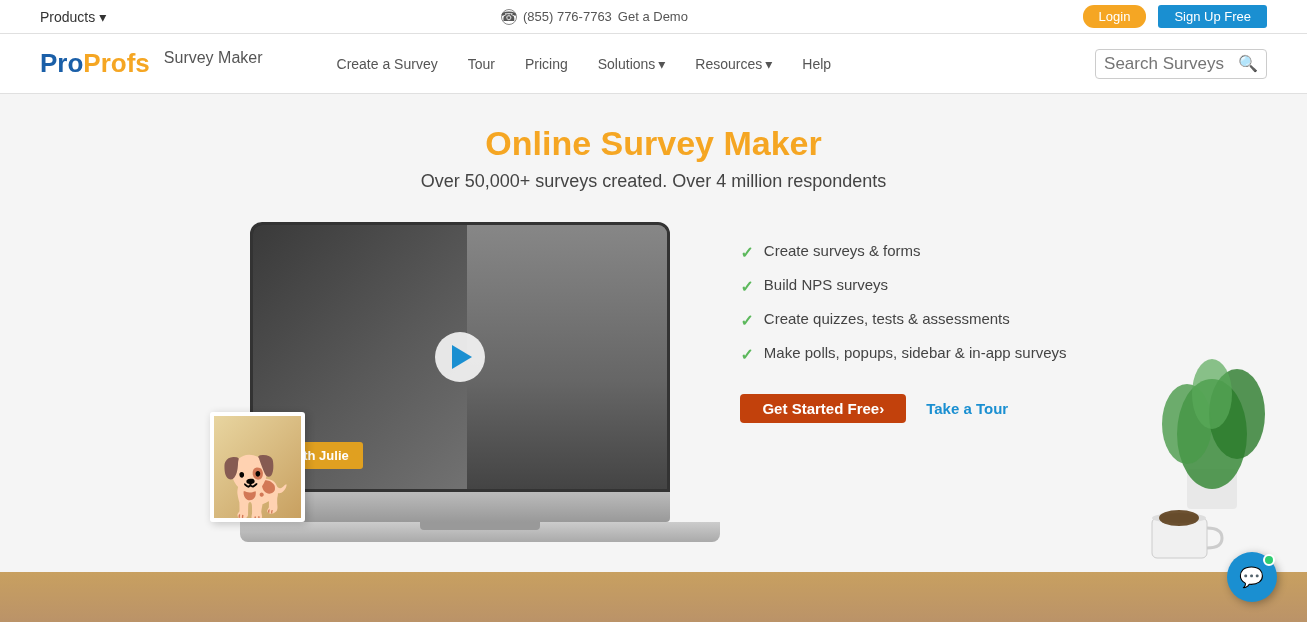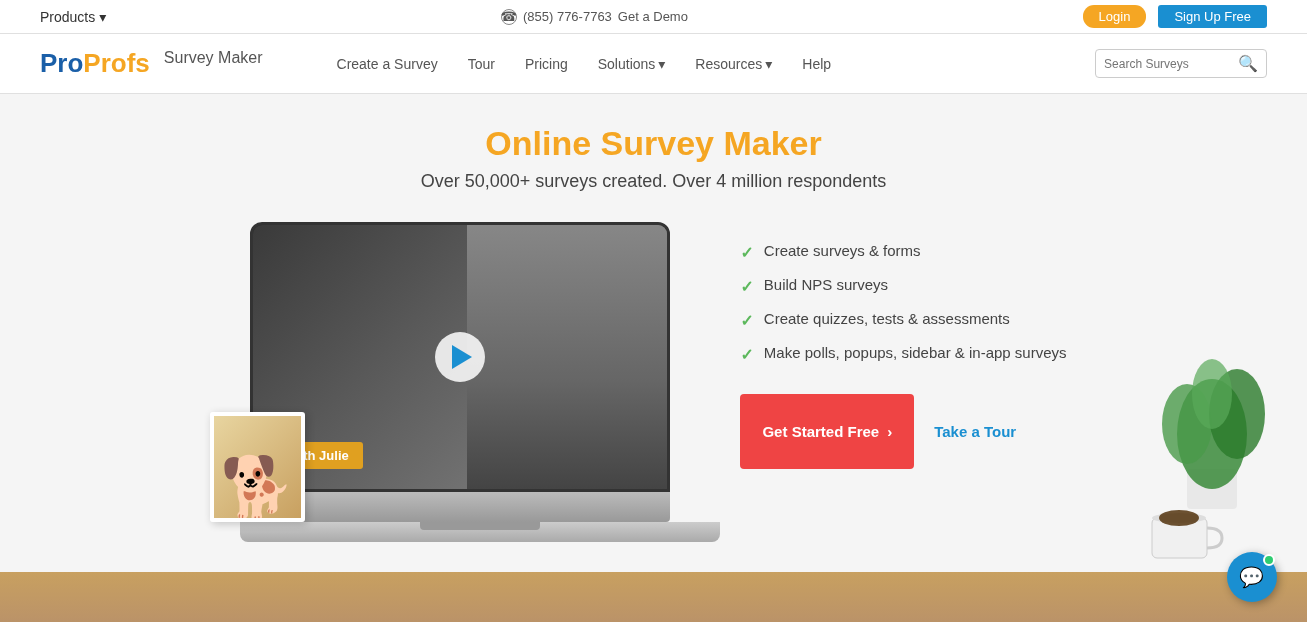--- a/index.html
+++ b/index.html
@@ -53,21 +53,21 @@
       font-size: 14px; color: #555; padding: 8px 14px; cursor: pointer;
       background: none; border: none; display: flex; align-items: center; gap: 3px;
       white-space: nowrap;
     }
     .search-box {
       display: flex; align-items: center;
       border: 1px solid #ccc; border-radius: 4px;
       padding: 4px 8px; gap: 4px; background: #fff;
     }
     .search-input {
-      border: none; outline: none; font-size: 12px; color: #404040; width: 130px;
+      border: none; outline: none; font-size: 17px; color: #404040; width: 130px;
     }
 
     
     .hero {
       background: #f5f5f5;
       padding: 30px 40px 0 40px;
       text-align: center;
     }
     .hero-title {
       font-size: 34px; color: #f5a623; font-weight: bold; margin-bottom: 8px;
@@ -187,24 +187,24 @@
       gap: 0;
     }
     .feature-item {
       display: flex; align-items: flex-start; gap: 10px;
       font-size: 15px; color: #444; margin-bottom: 14px;
     }
     .check-icon { color: #5cb85c; font-size: 16px; font-weight: bold; margin-top: 1px; }
 
     .cta-area { display: flex; align-items: center; gap: 20px; margin-top: 16px; }
     .get-started-btn {
-      background: #ef4444; color: #fff; border: none;
-      padding: 29px 22px; border-radius: 4px;
+      background: #c2410c; color: #fff; border: none;
+      padding: 6px 22px; border-radius: 4px;
       font-size: 15px; font-weight: bold; cursor: pointer;
-      display: flex; align-items: center; gap: 8px;
+      display: flex; align-items: center; gap: 0;
     }
     .take-tour-link {
       color: #1a8fd1; font-size: 15px; font-weight: bold; cursor: pointer;
       text-decoration: none; background: none; border: none;
     }
 
     
     .plant-area {
       position: absolute; right: 20px; bottom: 0;
       width: 150px;

